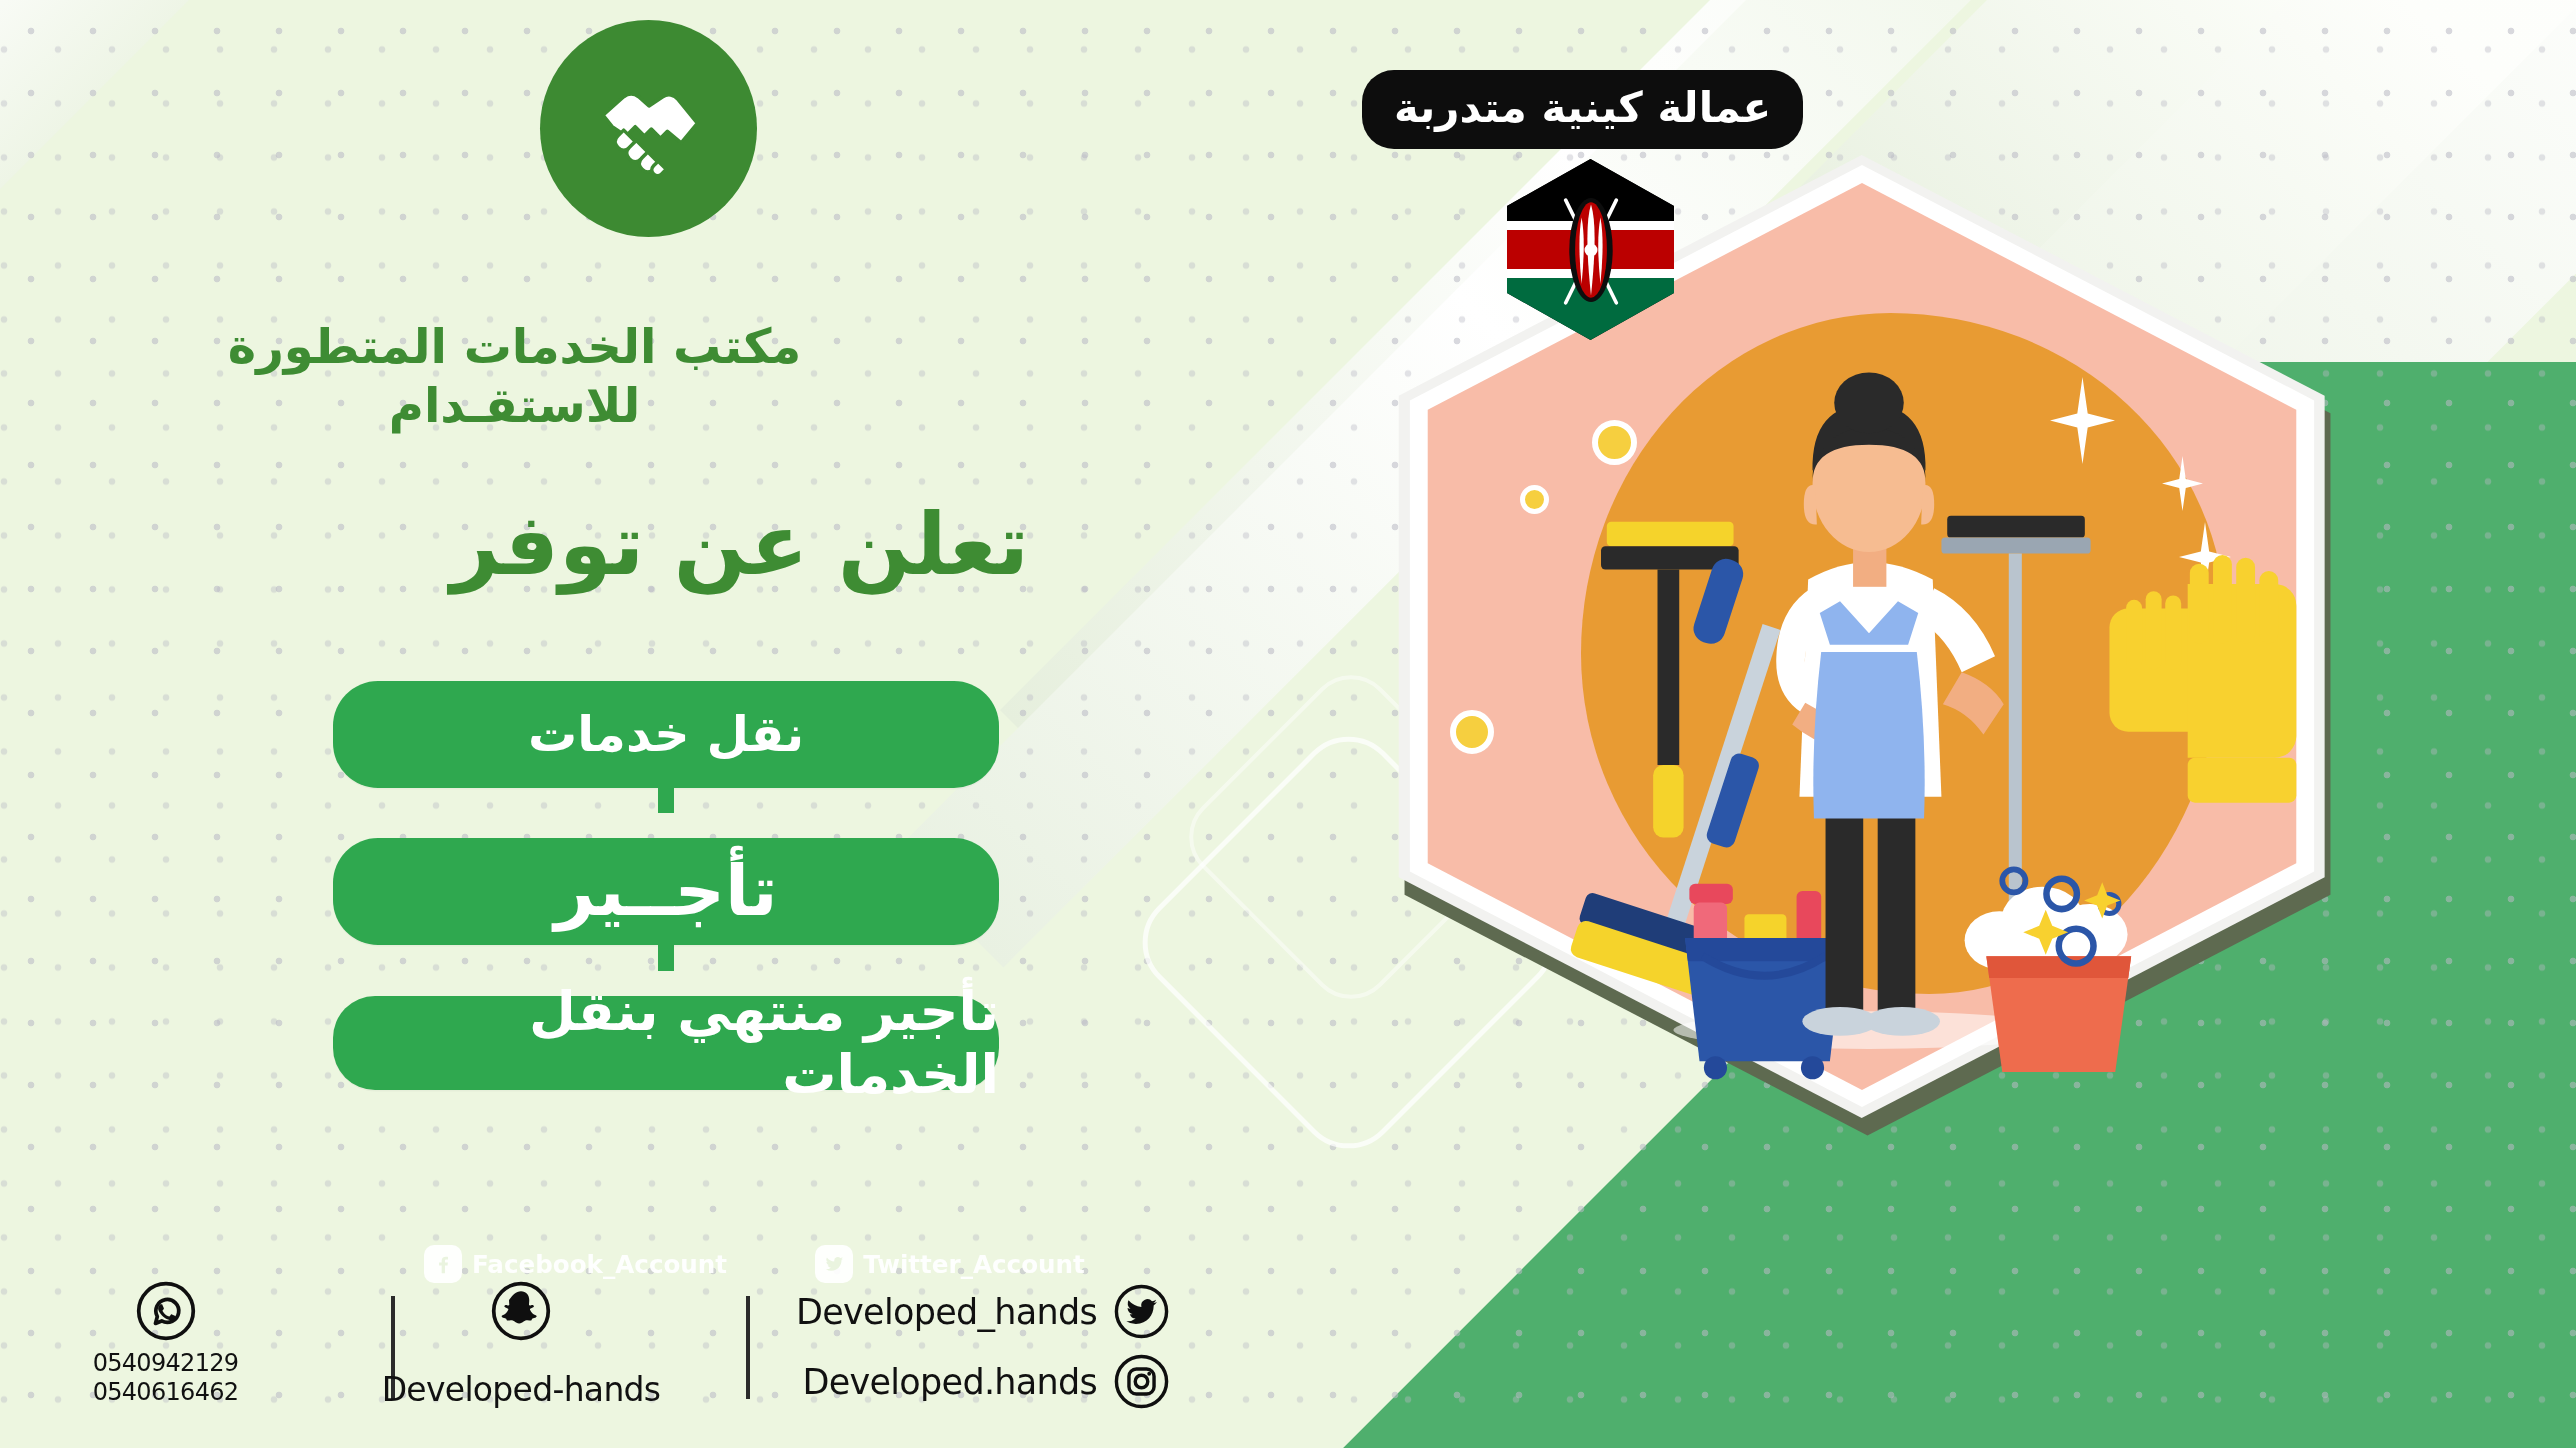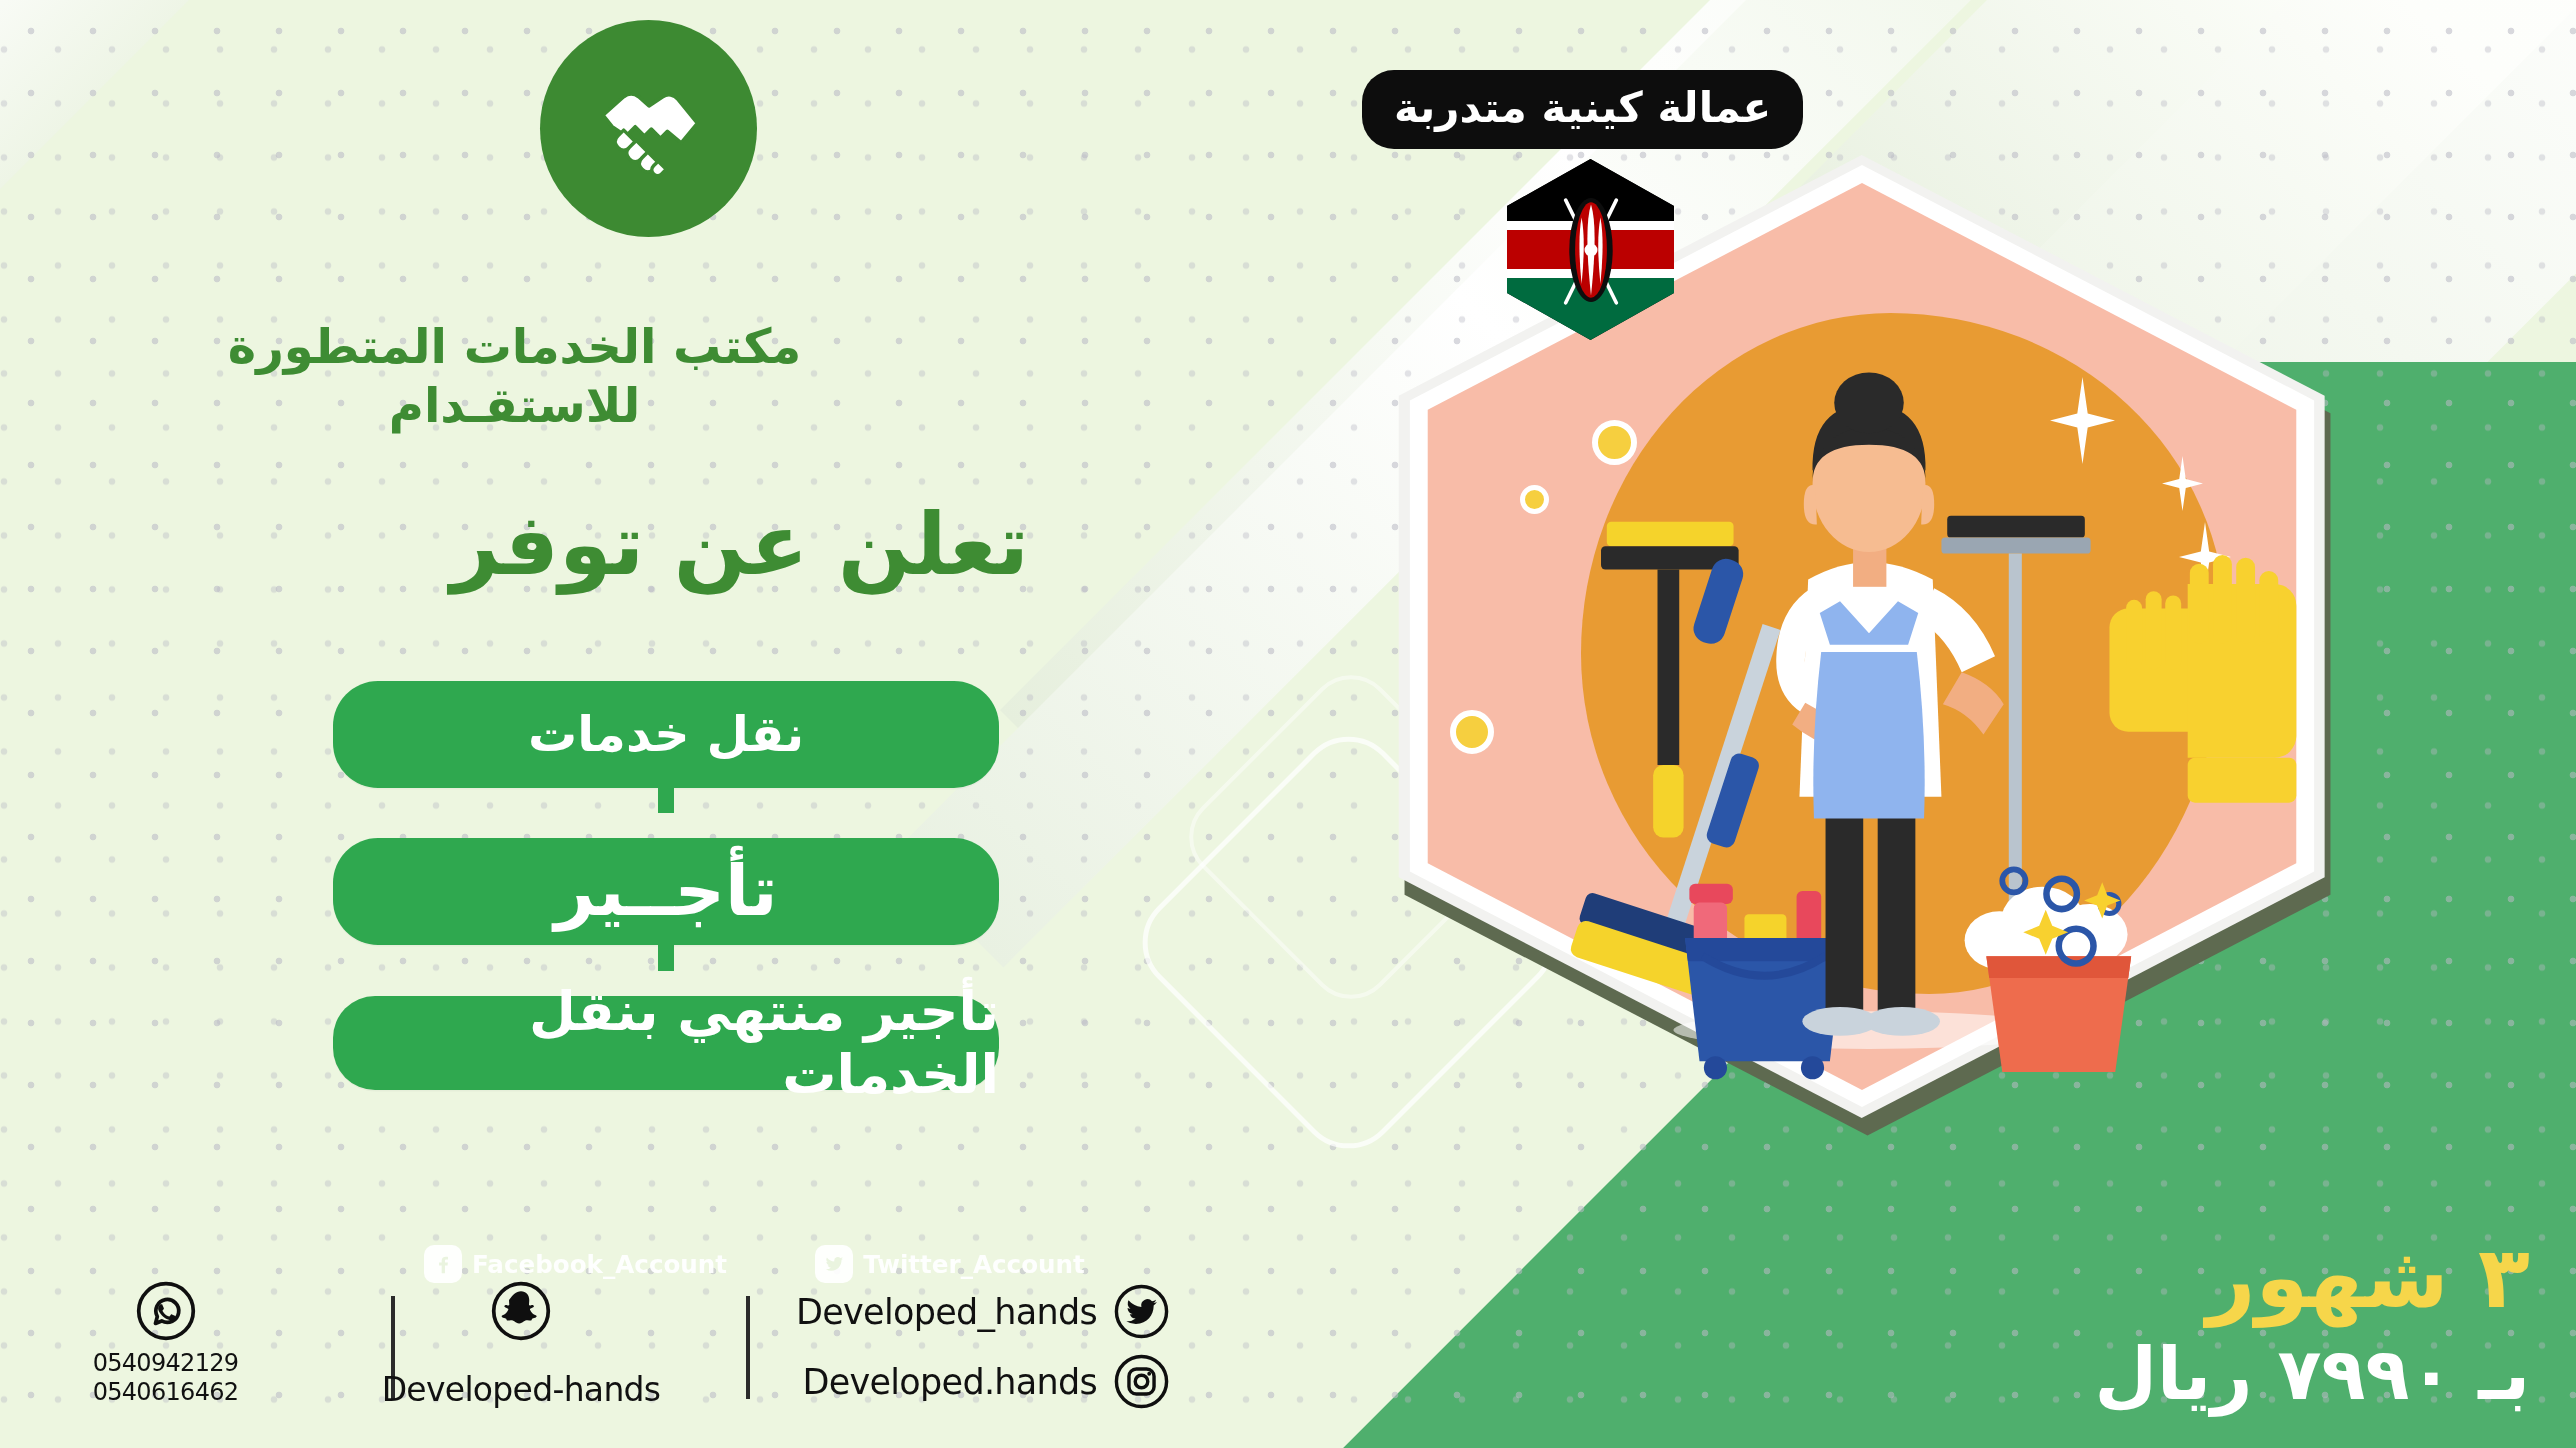--- a/index.html
+++ b/index.html
@@ -494,19 +494,15 @@
       <ellipse cx="65" cy="95" rx="22" ry="66" fill="#BB0000"></ellipse>
       <path d="M65 32 q10 32 0 126 q-10 -94 0 -126z" fill="#ffffff"></path>
       <path d="M52 50 q6 32 0 92 q-6 -60 0 -92z" fill="#ffffff"></path>
       <path d="M78 50 q6 32 0 92 q-6 -60 0 -92z" fill="#ffffff"></path>
       <circle cx="65" cy="95" r="9" fill="#ffffff"></circle>
     </svg>
   </div>
 
   <div class="kbadge">عمالة كينية متدربة</div>
 
-  <div class="price">
-    <div class="months">٣ شهور</div>
-    <div class="riyal">بـ ٧٩٩٠ ريال</div>
-  </div>
 
 </div>
 
 
 </body></html>

